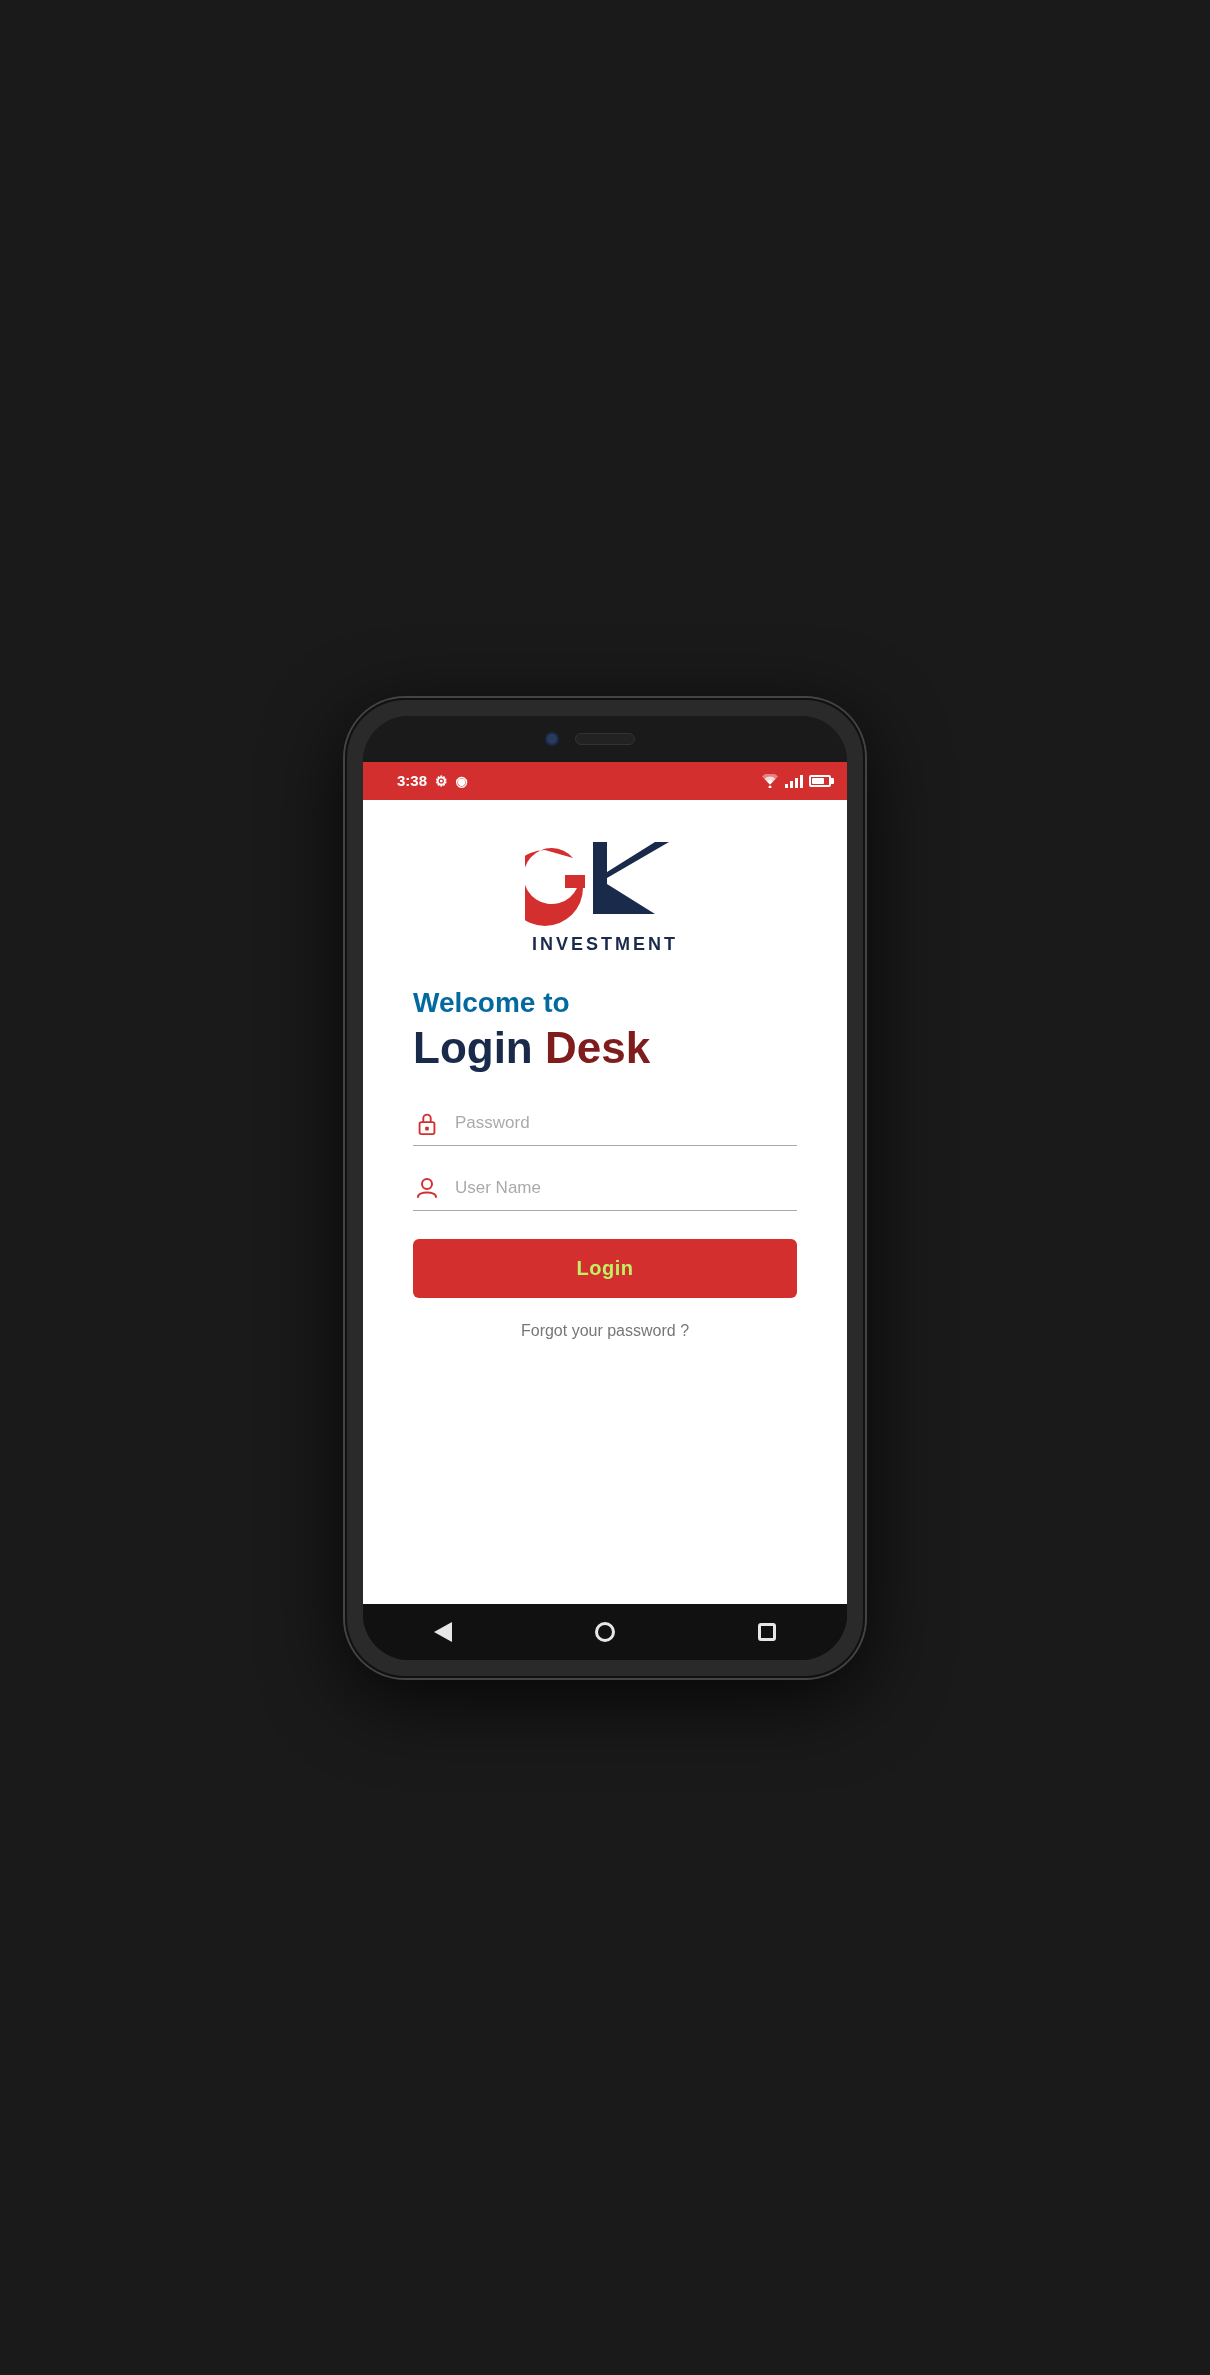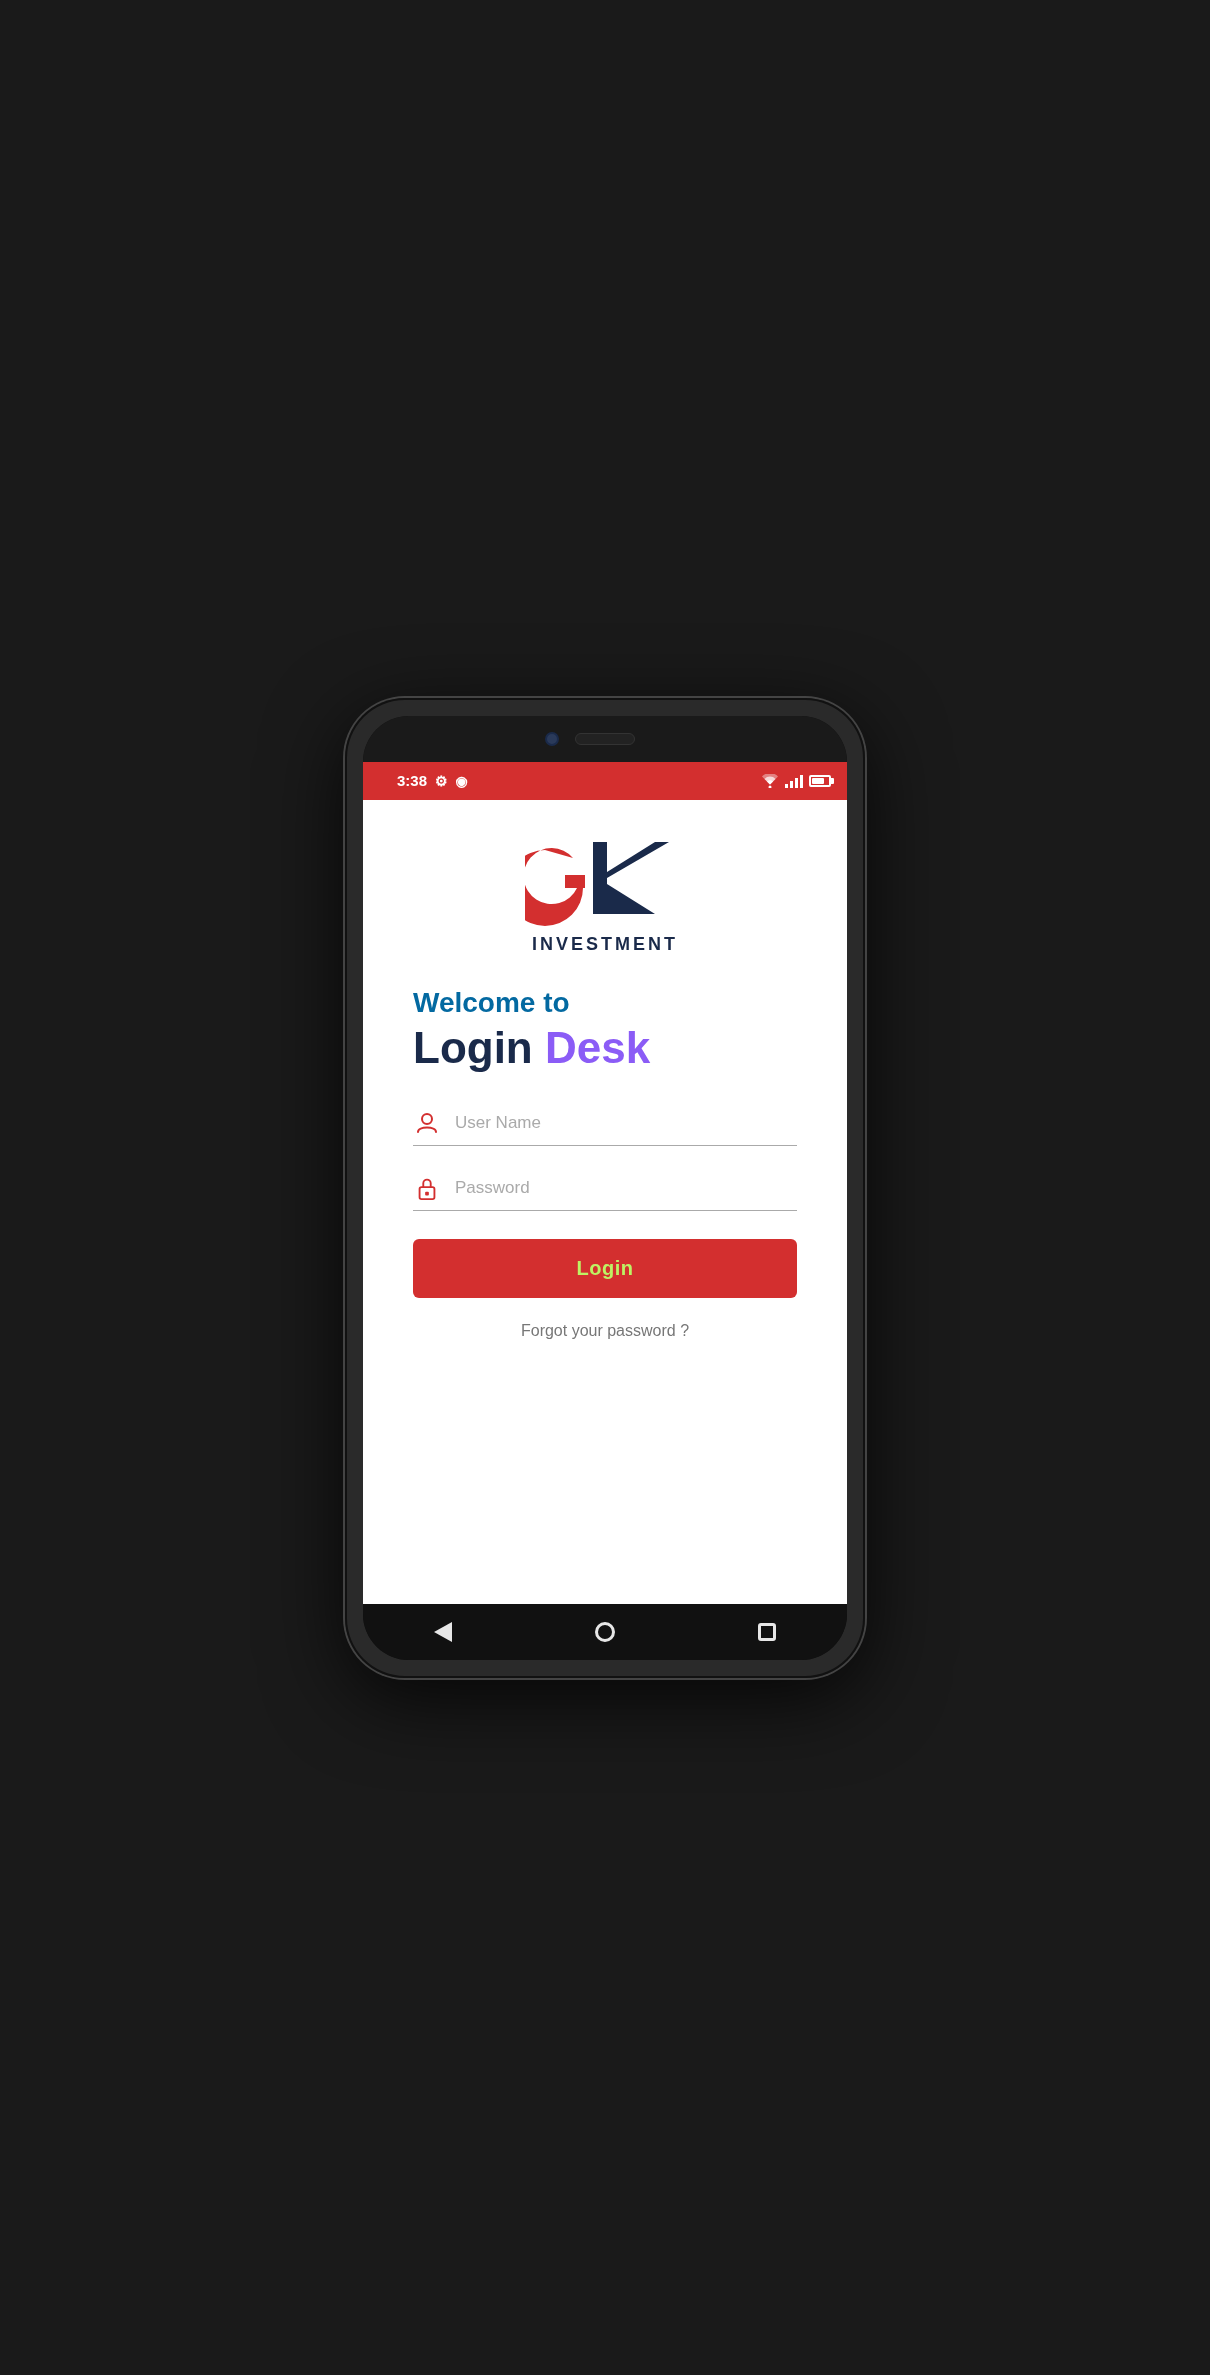--- a/index.html
+++ b/index.html
@@ -210,21 +210,21 @@
       font-size: 44px;
       font-weight: 700;
       margin-bottom: 36px;
     }
 
     .client-word {
       color: #1a2a4a;
     }
 
     .desk-word {
-      color: #8b5cf6;
+      color: #7f1d1d;
     }
 
     
     .form-field {
       width: 100%;
       display: flex;
       align-items: center;
       gap: 14px;
       margin-bottom: 28px;
       border-bottom: 1px solid #aaa;
@@ -420,37 +420,37 @@
         <div class="welcome-to">Welcome to</div>
 
         <div class="client-desk-line">
           <span class="client-word">Login</span>
           <span> </span>
           <span class="desk-word">Desk</span>
         </div>
 
         <div class="form-field">
           <div class="field-icon">
-            <svg class="person-icon-svg" viewBox="0 0 26 26" fill="none">
-              <circle cx="13" cy="9" r="5" stroke="#d32f2f" stroke-width="2"></circle>
-              <path d="M4 22 C4 16 22 16 22 22" stroke="#d32f2f" stroke-width="2" stroke-linecap="round"></path>
-            </svg>
-          </div>
-          <input type="text" class="field-input" placeholder="User Name" style="">
-        </div>
-
-        <div class="form-field">
-          <div class="field-icon">
             <svg class="lock-icon-svg" viewBox="0 0 26 28" fill="none">
               <rect x="5" y="13" width="16" height="13" rx="2" stroke="#d32f2f" stroke-width="2"></rect>
               <path d="M9 13 V9 A4 4 0 0 1 17 9 V13" stroke="#d32f2f" stroke-width="2"></path>
               <rect x="11" y="18" width="4" height="4" rx="1" fill="#d32f2f"></rect>
             </svg>
           </div>
           <input type="password" class="field-input" placeholder="Password" style="">
+        </div>
+
+        <div class="form-field">
+          <div class="field-icon">
+            <svg class="person-icon-svg" viewBox="0 0 26 26" fill="none">
+              <circle cx="13" cy="9" r="5" stroke="#d32f2f" stroke-width="2"></circle>
+              <path d="M4 22 C4 16 22 16 22 22" stroke="#d32f2f" stroke-width="2" stroke-linecap="round"></path>
+            </svg>
+          </div>
+          <input type="text" class="field-input" placeholder="User Name" style="">
         </div>
 
         <button class="login-button">Login</button>
 
         <div class="forgot-password">
           <span class="forgot-link">Forgot your password ?</span>
         </div>
 
       </div>
 

